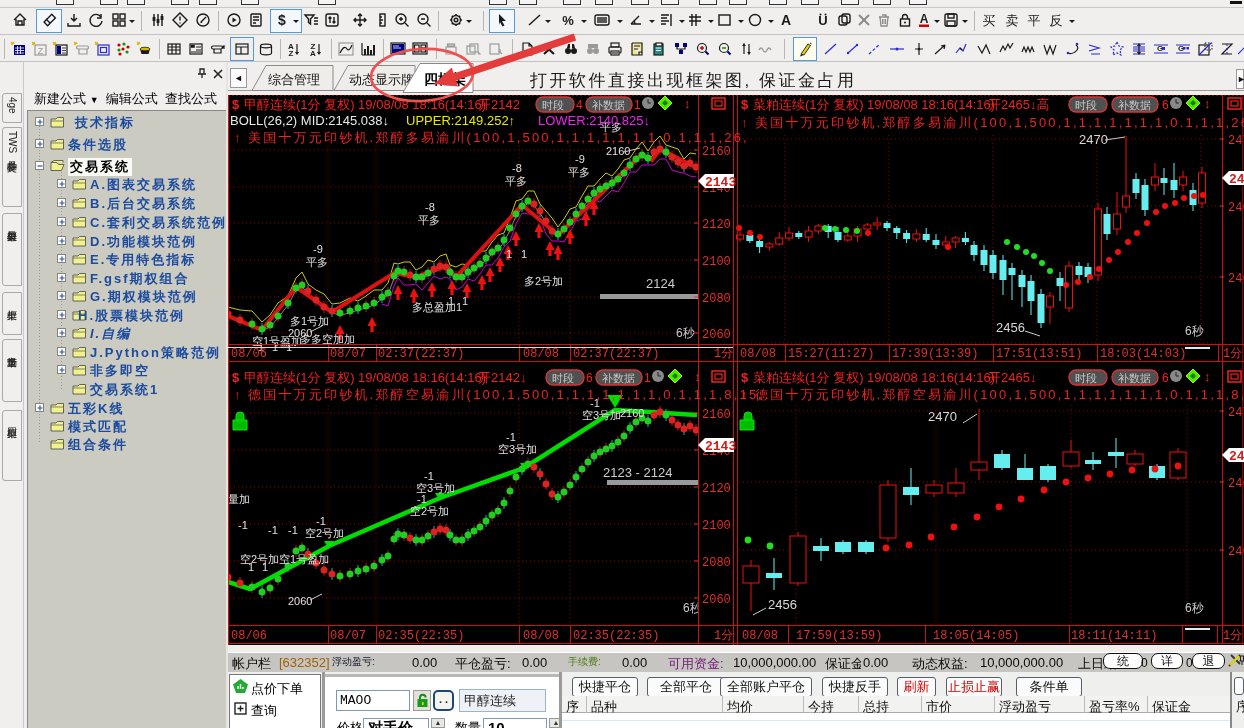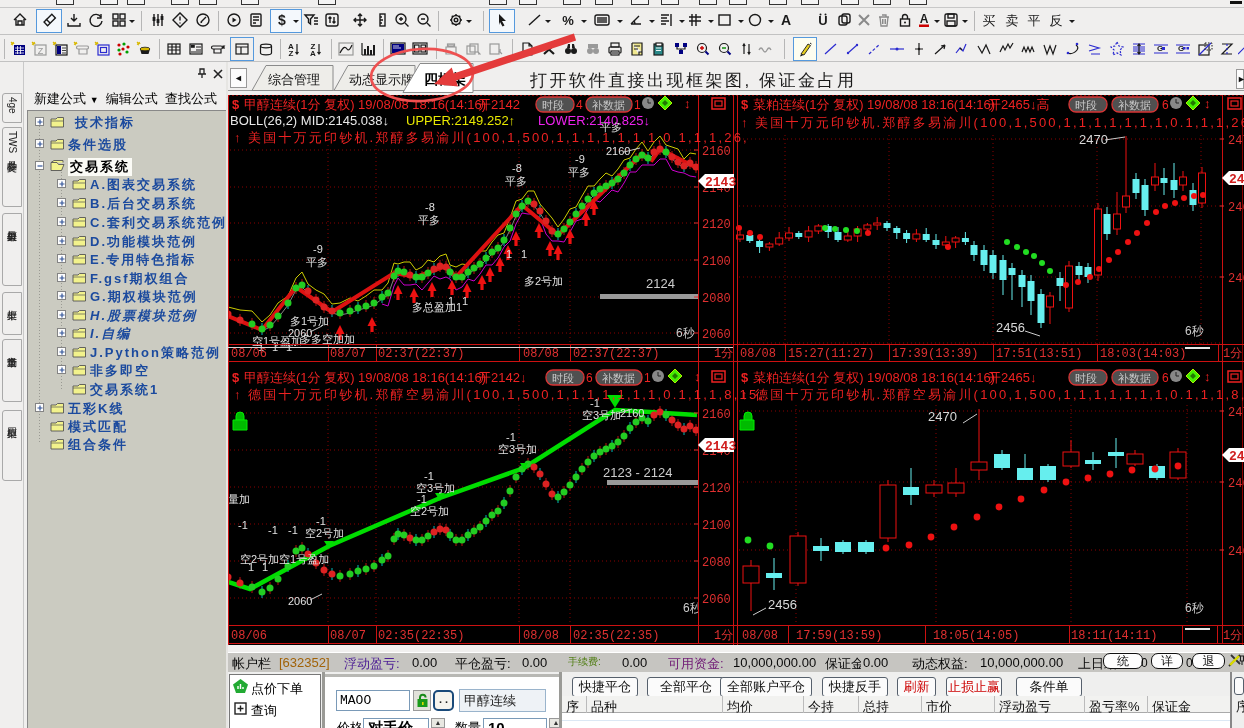--- a/index.html
+++ b/index.html
@@ -592,21 +592,21 @@
     </svg>
 <div class="tree-t" style="left:90px;top:288px;">G.期权模块范例</div>
 <svg class="abs" style="left:57px;top:310px" width="9" height="9" viewBox="0 0 9 9">
       <rect x="0.5" y="0.5" width="8" height="8" fill="#fdfdfd" stroke="#848484"></rect>
       <path d="M2 4.5 h5 M4.5 2 v5" stroke="#335599" stroke-width="1.2" transform="translate(0.5,0.5)" fill="none"></path>
     </svg>
 <svg class="abs" style="left:72px;top:308px" width="15" height="13" viewBox="0 0 15 13">
       <path d="M1 4 h5 l1.5 -1.5 h6 V12 H1 z" fill="#f2f28c" stroke="#555" stroke-width="0.9"></path>
       <path d="M1 6 h12" stroke="#555" stroke-width="0.7"></path>
     </svg>
-<div class="tree-t" style="left:90px;top:307px;font-style:italic;">H.股票模块范例</div>
+<div class="tree-t" style="left:78px;top:307px;">H.股票模块范例</div>
 <svg class="abs" style="left:57px;top:328px" width="9" height="9" viewBox="0 0 9 9">
       <rect x="0.5" y="0.5" width="8" height="8" fill="#fdfdfd" stroke="#848484"></rect>
       <path d="M2 4.5 h5 M4.5 2 v5" stroke="#335599" stroke-width="1.2" transform="translate(0.5,0.5)" fill="none"></path>
     </svg>
 <svg class="abs" style="left:72px;top:326px" width="15" height="13" viewBox="0 0 15 13">
       <path d="M1 4 h5 l1.5 -1.5 h6 V12 H1 z" fill="#f2f28c" stroke="#555" stroke-width="0.9"></path>
       <path d="M1 6 h12" stroke="#555" stroke-width="0.7"></path>
     </svg>
 <div class="tree-t" style="left:90px;top:325px;font-style:italic;">I.自编</div>
 <svg class="abs" style="left:57px;top:347px" width="9" height="9" viewBox="0 0 9 9">
@@ -1462,21 +1462,21 @@
       <text x="976" y="286" font-size="13" font-family="Liberation Sans" fill="#ee2222" font-weight="bold" xml:space="preserve">↕</text>
       <rect x="1000" y="276" width="13" height="11" fill="none" stroke="#ee2222" stroke-width="1.5"></rect>
       <rect x="1003" y="279" width="7" height="5" fill="none" stroke="#ee2222" stroke-width="1.2"></rect>
       <text x="513" y="304" font-size="13" font-family="Liberation Sans" fill="#ee2222" font-weight="bold" xml:space="preserve">↑</text>
       <text x="527" y="304" font-size="13" font-family="Liberation Sans" fill="#ee2222" font-weight="normal" letter-spacing="2.2" xml:space="preserve">德国十万元印钞机.郑醇空易渝川(100,1,500,1,1,1,1,1,1,1,0.1,1,1,8,15,</text>
     </svg>
 <div class="abs" style="left:228px;top:645px;width:1016px;height:7px;background:#f0efee"></div>
 <div class="abs" style="left:228px;top:652px;width:1016px;height:20px;background:#c6c5c1;border-top:1px solid #fff"></div>
 <div class="abs" style="left:232px;top:655px;font-size:13px;color:#0a0a0a;white-space:nowrap;max-width:45px;overflow:hidden">帐户栏</div>
 <div class="abs" style="left:279px;top:655px;font-size:13px;color:#a16207;white-space:nowrap">[632352]</div>
-<div class="abs" style="left:344px;top:655px;font-size:13px;color:#4c1d95;white-space:nowrap;max-width:66px;overflow:hidden">浮动盈亏:</div>
+<div class="abs" style="left:332px;top:655px;font-size:10px;color:#0f172a;white-space:nowrap;max-width:66px;overflow:hidden">浮动盈亏:</div>
 <div class="abs" style="left:412px;top:655px;font-size:13px;color:#0a0a0a;white-space:nowrap">0.00</div>
 <div class="abs" style="left:455px;top:655px;font-size:13px;color:#0a0a0a;white-space:nowrap;max-width:65px;overflow:hidden">平仓盈亏:</div>
 <div class="abs" style="left:522px;top:655px;font-size:13px;color:#0a0a0a;white-space:nowrap">0.00</div>
 <div class="abs" style="left:568px;top:655px;font-size:10px;color:#4d7c0f;white-space:nowrap;max-width:52px;overflow:hidden">手续费:</div>
 <div class="abs" style="left:622px;top:655px;font-size:13px;color:#0a0a0a;white-space:nowrap">0.00</div>
 <div class="abs" style="left:668px;top:655px;font-size:13px;color:#701a75;white-space:nowrap;max-width:63px;overflow:hidden">可用资金:</div>
 <div class="abs" style="left:733px;top:655px;font-size:13px;color:#0a0a0a;white-space:nowrap">10,000,000.00</div>
 <div class="abs" style="left:825px;top:655px;font-size:13px;color:#0a0a0a;white-space:nowrap;max-width:36px;overflow:hidden">保证金占用:</div>
 <div class="abs" style="left:863px;top:655px;font-size:13px;color:#0a0a0a;white-space:nowrap">0.00</div>
 <div class="abs" style="left:912px;top:655px;font-size:13px;color:#0a0a0a;white-space:nowrap;max-width:66px;overflow:hidden">动态权益:</div>

